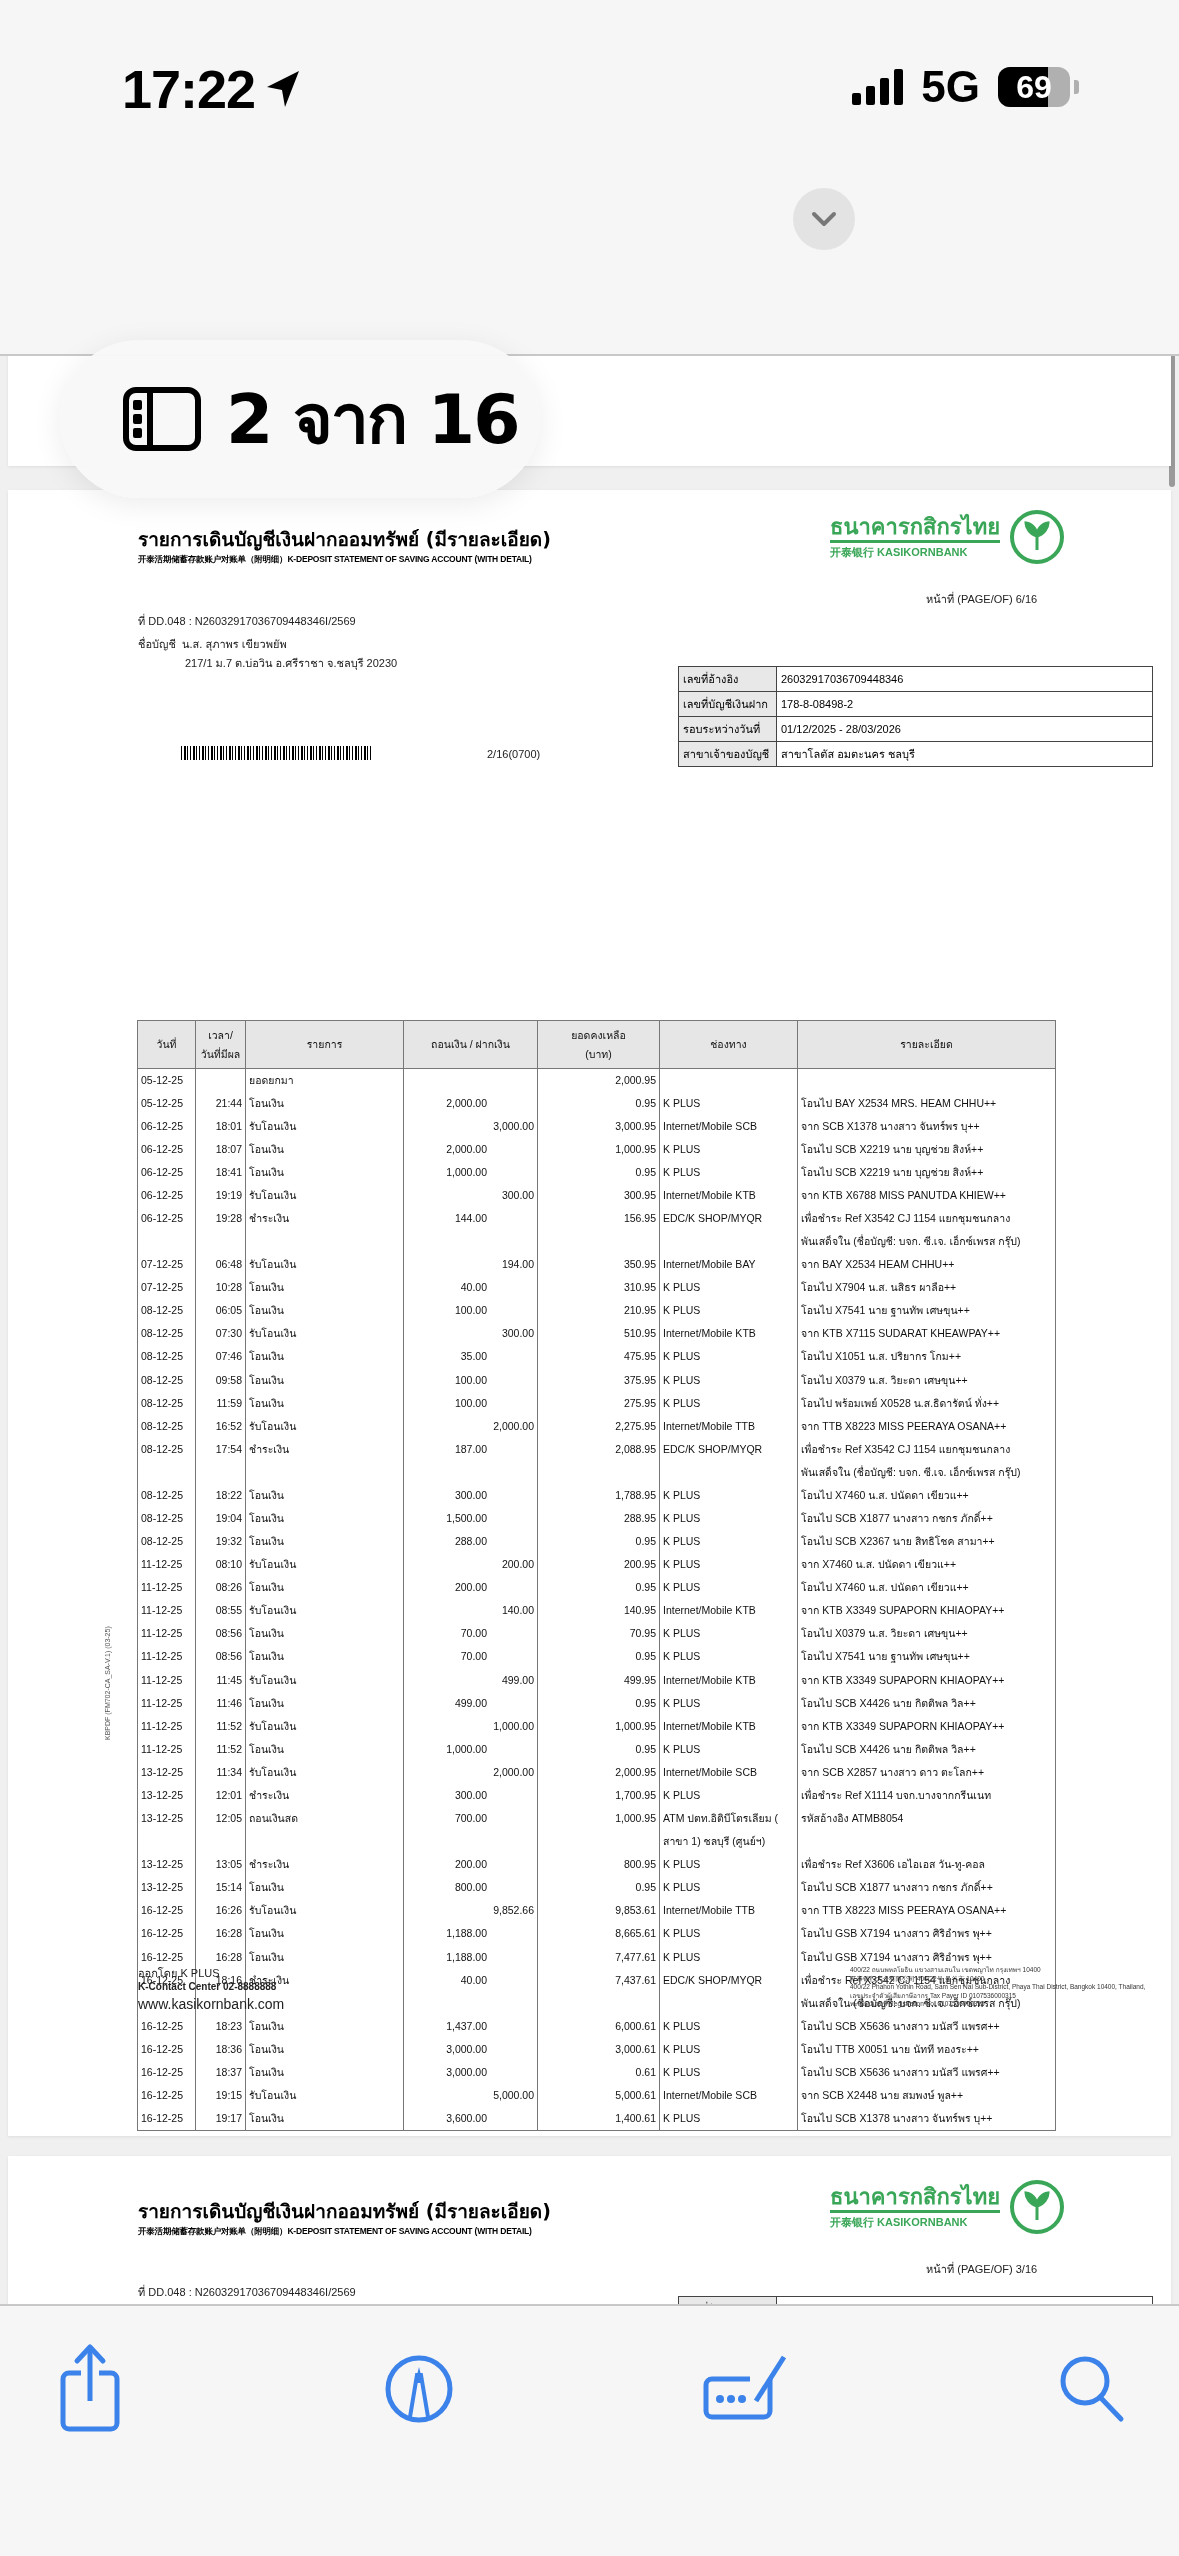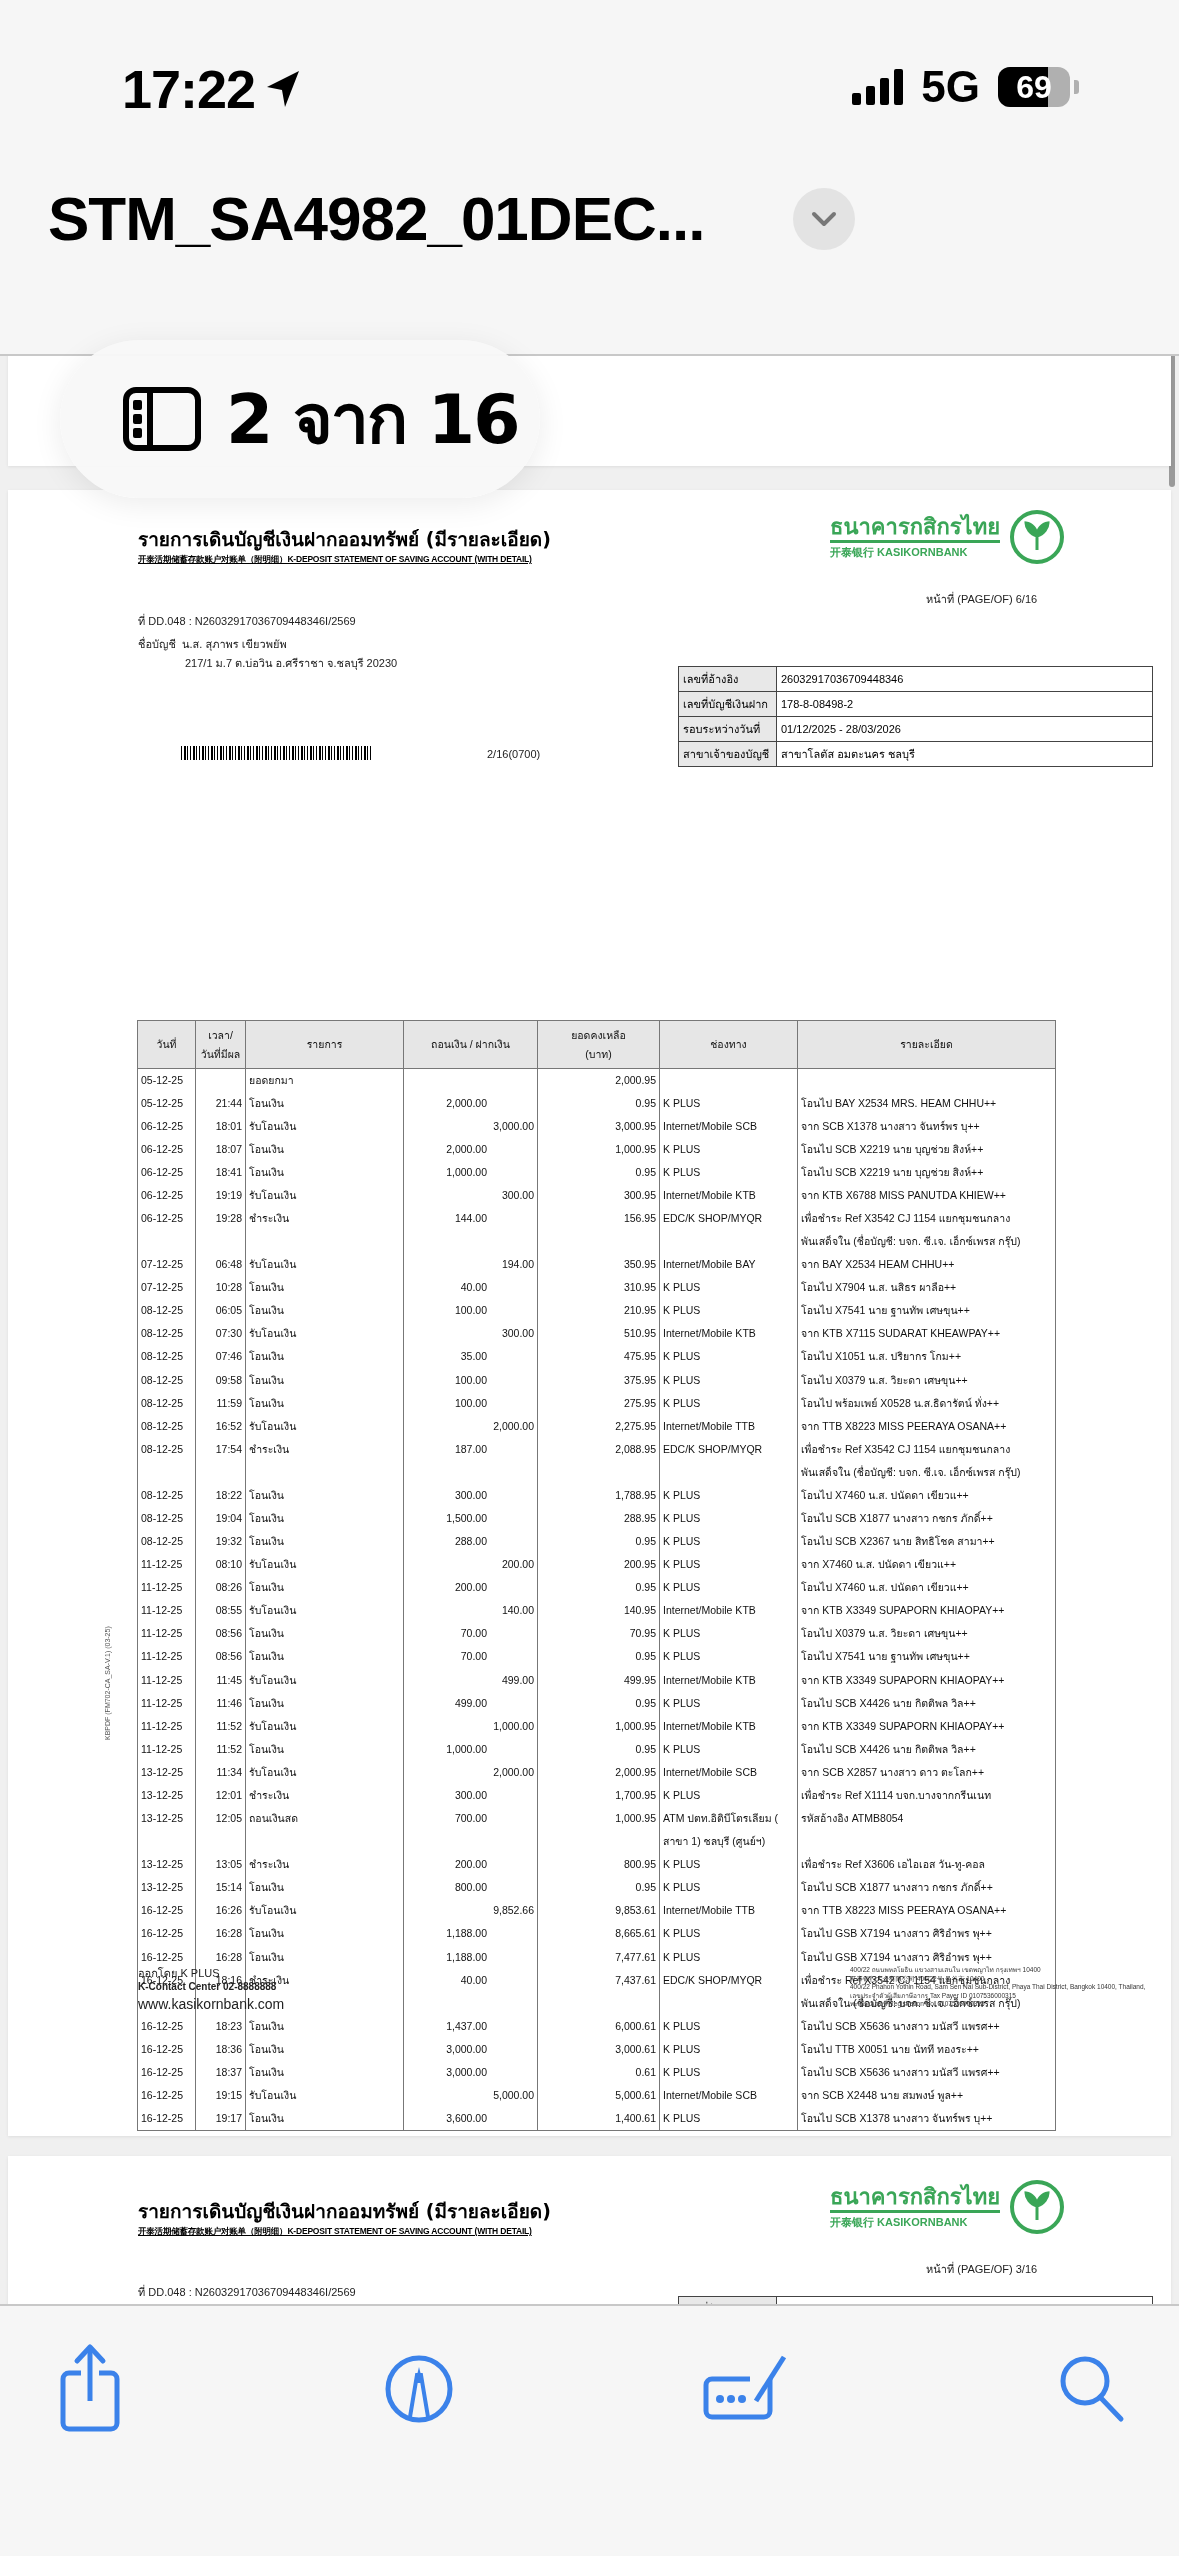--- a/index.html
+++ b/index.html
@@ -23,21 +23,21 @@
   .done-btn { position: absolute; right: 50px; top: 184px; font-size: 58px; color: #3b82ea; font-family: "DejaVu Sans", sans-serif; }
 
   
   .scroll-area { position: absolute; left: 0; top: 292px; width: 1179px; height: 2012px; background: #f0f0f0; overflow: hidden; }
   .page { position: absolute; left: 8px; width: 1163px; background: #fff; box-shadow: 0 1px 3px rgba(0,0,0,0.08); }
   .scroll-thumb { position: absolute; right: 4px; top: 0; width: 6px; height: 195px; background: #9a9a9a; border-radius: 3px; }
   .tiny { font-size: 6.5px; line-height: 8.5px; color: #333; }
 
   
   .p-title { position: absolute; left: 130px; font-size: 19px; font-weight: 700; font-family: "DejaVu Sans", sans-serif; }
-  .p-sub { position: absolute; left: 130px; font-size: 8.5px; font-weight: 700; letter-spacing: -0.2px; text-decoration: underline; }
+  .p-sub { position: absolute; left: 130px; font-size: 8.5px; font-weight: 700; letter-spacing: -0.2px; }
   .logo { position: absolute; display: flex; align-items: center; gap: 10px; }
   .logo-text { display: flex; flex-direction: column; align-items: flex-start; }
   .logo-thai { color: #3aa657; font-size: 22px; font-weight: 700; font-family: "DejaVu Sans", sans-serif; border-bottom: 3px solid #3aa657; line-height: 26px; }
   .logo-en { color: #3aa657; font-size: 11px; font-weight: 700; margin-top: 2px; }
   .logo-circle { width: 54px; height: 54px; border: 4px solid #3aa657; border-radius: 50%; display: flex; align-items: center; justify-content: center; }
   .page-of { position: absolute; font-size: 11px; color: #222; }
   .ref-line { position: absolute; left: 130px; font-size: 11px; color: #222; }
   .acc-name { position: absolute; left: 130px; font-size: 11px; color: #222; line-height: 19px; }
   .info-table { position: absolute; border-collapse: collapse; font-size: 11px; }
   .info-table td { border: 1.5px solid #444; padding: 3px 4px; height: 22px; }
@@ -88,21 +88,20 @@
         <span style="height:36px"></span>
     </div>
     <span class="net">5G</span>
     <div class="battery">
       <div class="fill" id="batt-fill" style="width: 69%;"></div>
       <span class="lvl">69</span>
     </div>
     <div class="battery-tip"></div>
   </div>
 
-  <div class="doc-title">STM_SA4982_01DEC...</div>
   <div class="title-chevron">
     <svg width="26" height="16" viewBox="0 0 26 16">
         <path d="M3 3 L13 13 L23 3" stroke="#777" stroke-width="4" fill="none" stroke-linecap="round" stroke-linejoin="round"></path>
       </svg>
   </div>
 </div>
 
 <div class="page-pill">
   <svg width="80" height="66" viewBox="0 0 80 66">
     <rect x="4" y="4" width="72" height="58" rx="10" fill="none" stroke="#000" stroke-width="6"></rect>

